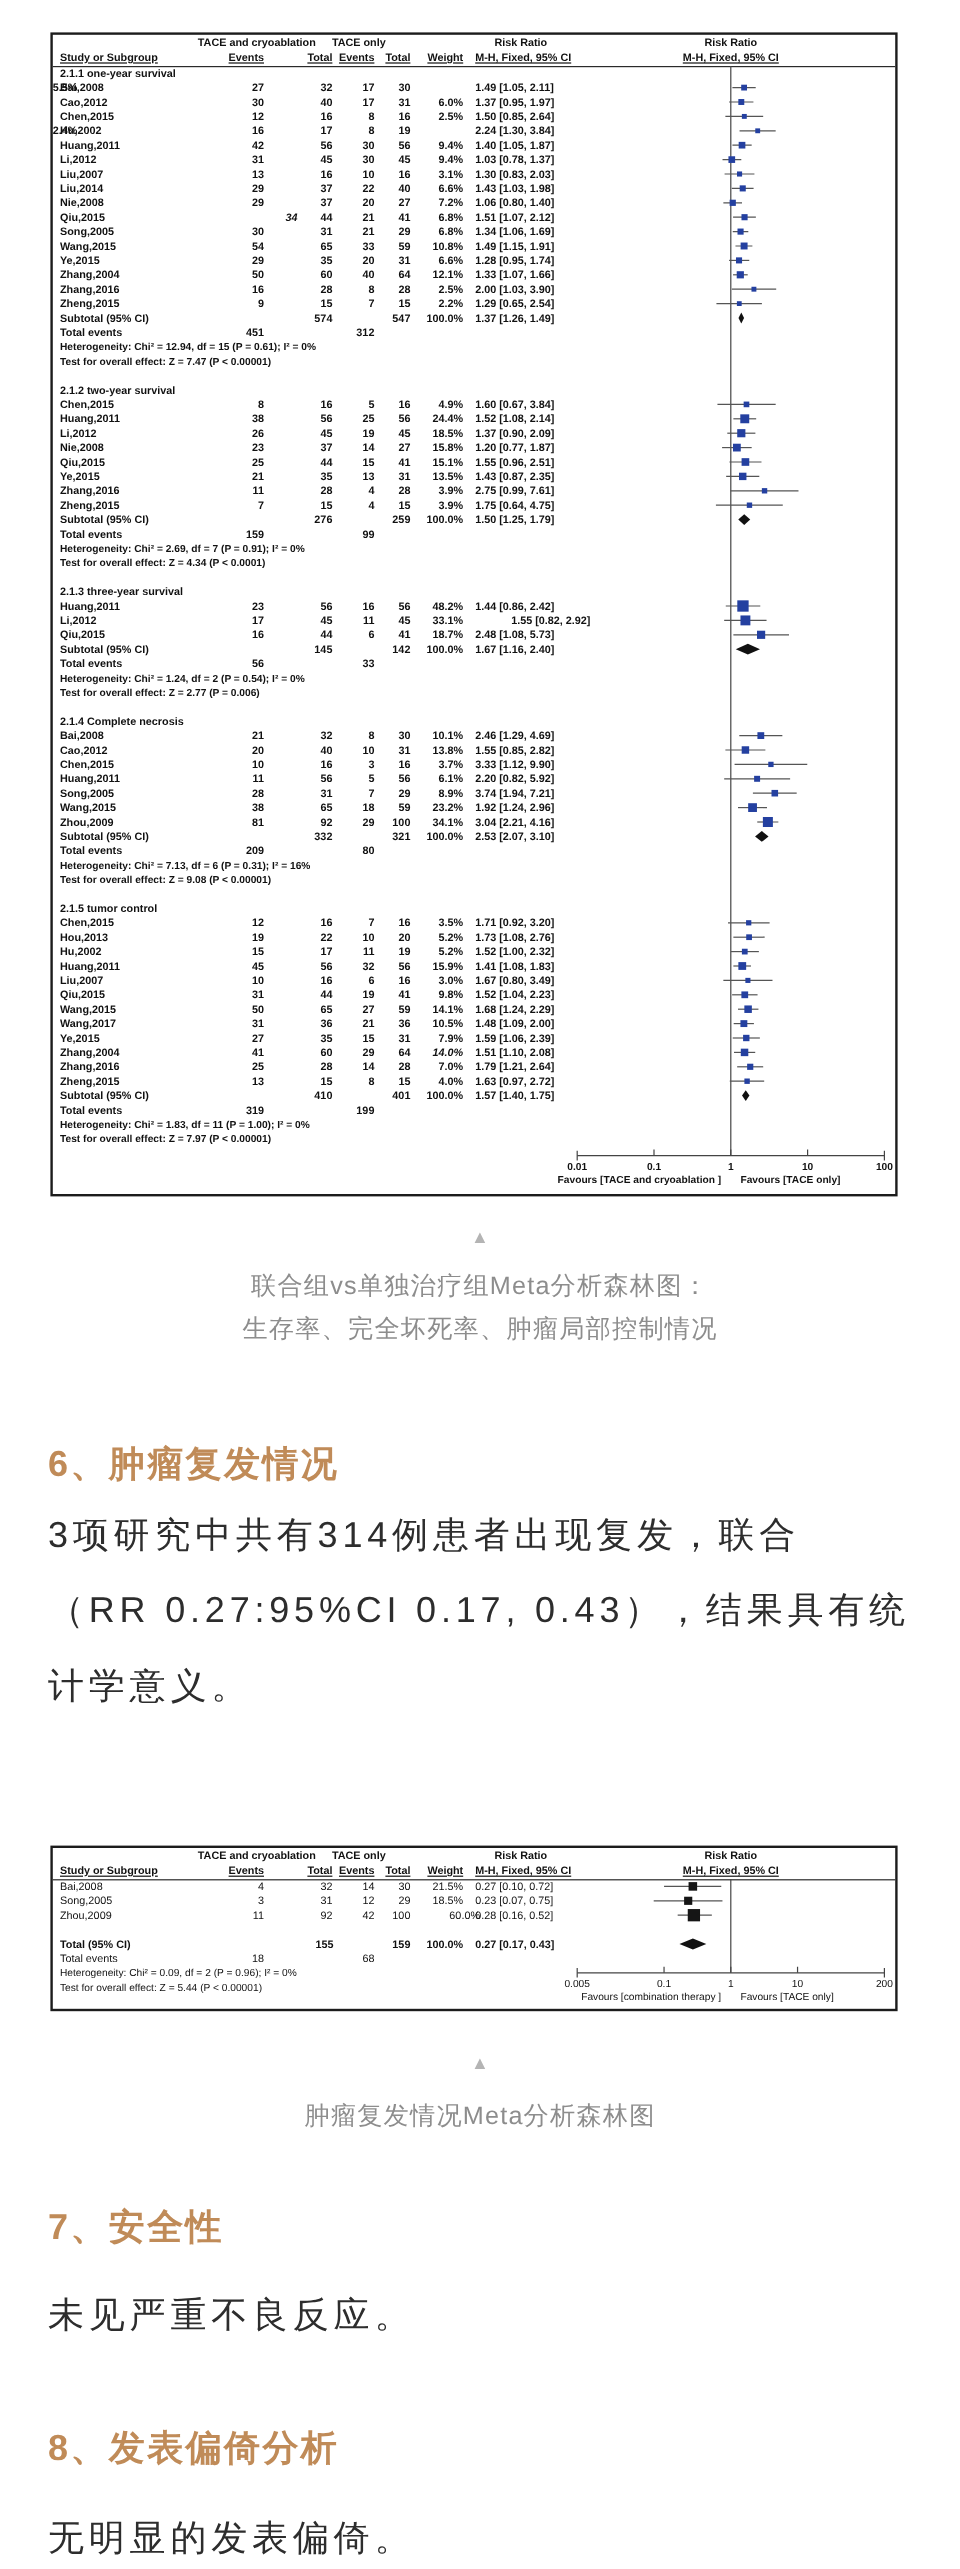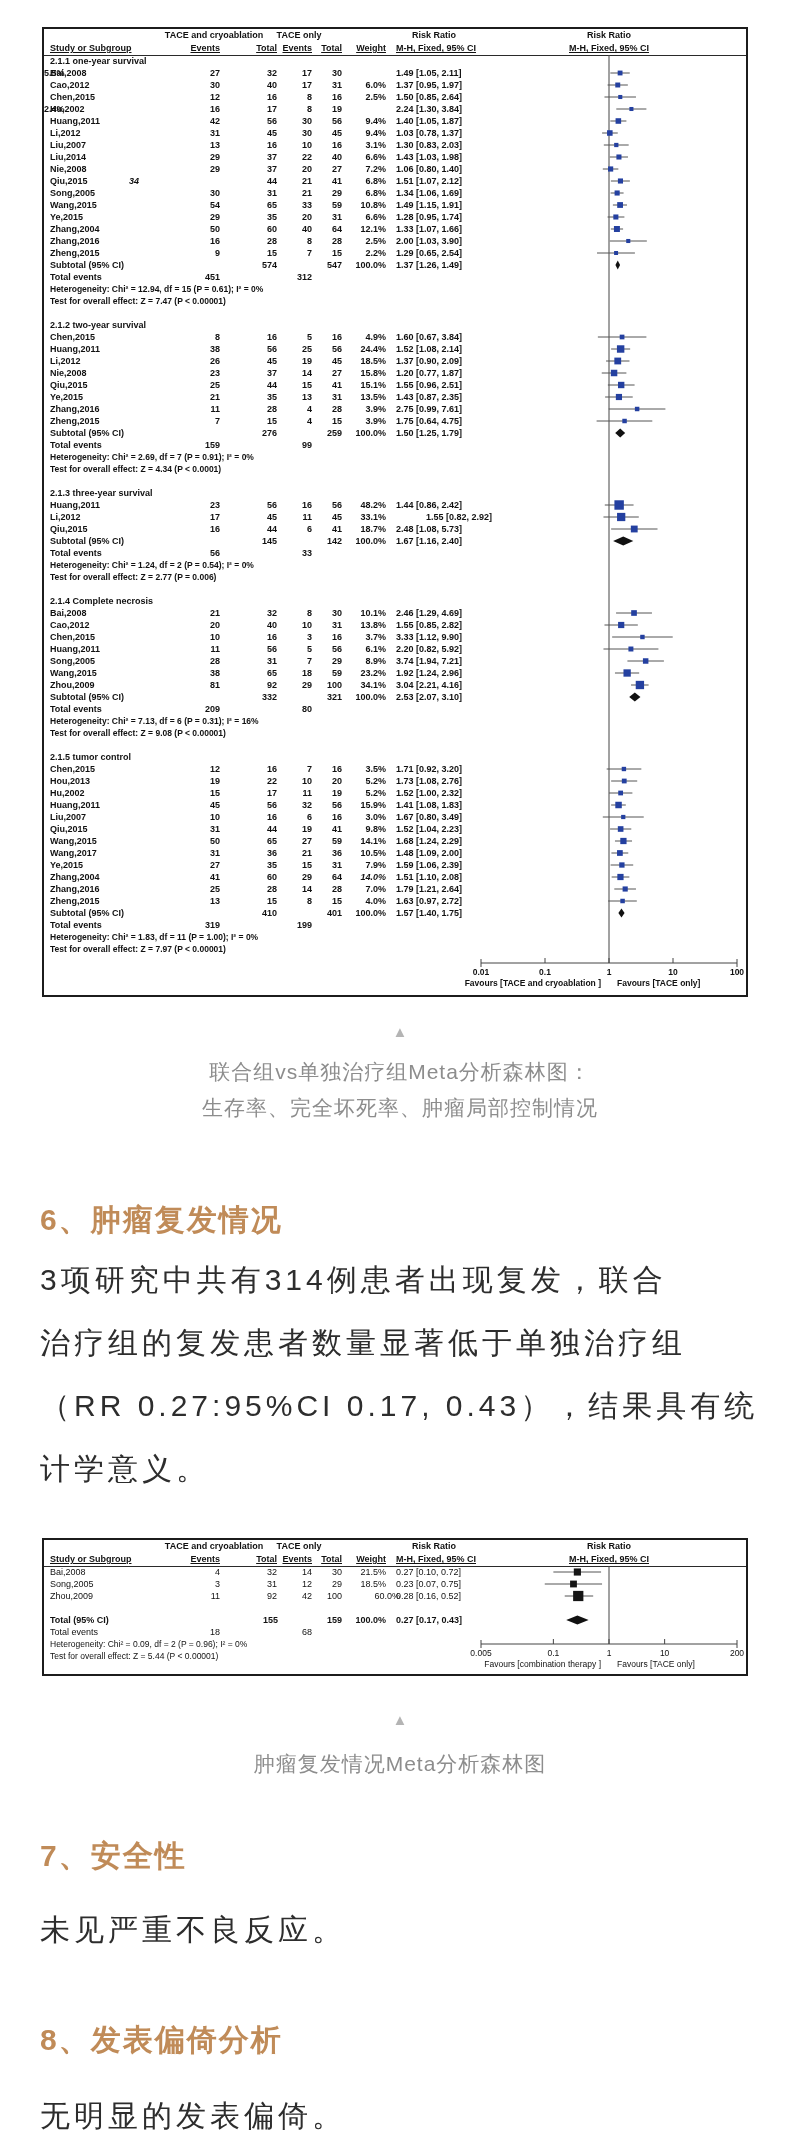--- a/index.html
+++ b/index.html
@@ -119,21 +119,21 @@
         <span class="fc" style="left: 6px; font-weight: bold;">Nie,2008</span>
         <span class="fc" style="left: 0px; width: 176px; text-align: right; font-weight: bold;">29</span>
         <span class="fc" style="left: 0px; width: 233px; text-align: right; font-weight: bold;">37</span>
         <span class="fc" style="left: 0px; width: 268px; text-align: right; font-weight: bold;">20</span>
         <span class="fc" style="left: 0px; width: 298px; text-align: right; font-weight: bold;">27</span>
         <span class="fc" style="left: 0px; width: 342px; text-align: right; font-weight: bold;">7.2%</span>
         <span class="fc" style="left: 352px; font-weight: bold;">1.06 [0.80, 1.40]</span>
       </div>
       <div class="frow " style="top: 146px;">
         <span class="fc" style="left: 6px; font-weight: bold;">Qiu,2015</span>
-        <span class="fc" style="left: 0px; width: 180px; text-align: center; font-weight: bold; font-style: italic;">34</span>
+        <span class="fc" style="left: 0px; width: 204px; text-align: right; font-weight: bold; font-style: italic;">34</span>
         <span class="fc" style="left: 0px; width: 233px; text-align: right; font-weight: bold;">44</span>
         <span class="fc" style="left: 0px; width: 268px; text-align: right; font-weight: bold;">21</span>
         <span class="fc" style="left: 0px; width: 298px; text-align: right; font-weight: bold;">41</span>
         <span class="fc" style="left: 0px; width: 342px; text-align: right; font-weight: bold;">6.8%</span>
         <span class="fc" style="left: 352px; font-weight: bold;">1.51 [1.07, 2.12]</span>
       </div>
       <div class="frow " style="top: 158px;">
         <span class="fc" style="left: 6px; font-weight: bold;">Song,2005</span>
         <span class="fc" style="left: 0px; width: 176px; text-align: right; font-weight: bold;">30</span>
         <span class="fc" style="left: 0px; width: 233px; text-align: right; font-weight: bold;">31</span>
@@ -680,21 +680,20 @@
 
   <div class="caption" style="top:1054px">
     <div>联合组vs单独治疗组Meta分析森林图：</div>
     <div>生存率、完全坏死率、肿瘤局部控制情况</div>
   </div>
 
   <h2 class="sec-head" style="top:1200px">6、肿瘤复发情况</h2>
 
   <div class="para" style="top:1248px">
     <div>3项研究中共有314例患者出现复发，联合</div>
-    <div>治疗组的复发患者数量显著低于单独治疗组</div>
     <div>（RR 0.27:95%CI 0.17, 0.43），结果具有统</div>
     <div>计学意义。</div>
   </div>
 
   <div class="plot-box" style="top:1538px;height:138px;">
       <div class="frow fhead" style="top: 0px;">
         <span class="fc" style="left: 170px; transform: translateX(-50%);">TACE and cryoablation</span>
         <span class="fc" style="left: 255px; transform: translateX(-50%);">TACE only</span>
         <span class="fc" style="left: 390px; transform: translateX(-50%);">Risk Ratio</span>
         <span class="fc" style="left: 565px; transform: translateX(-50%);">Risk Ratio</span>

